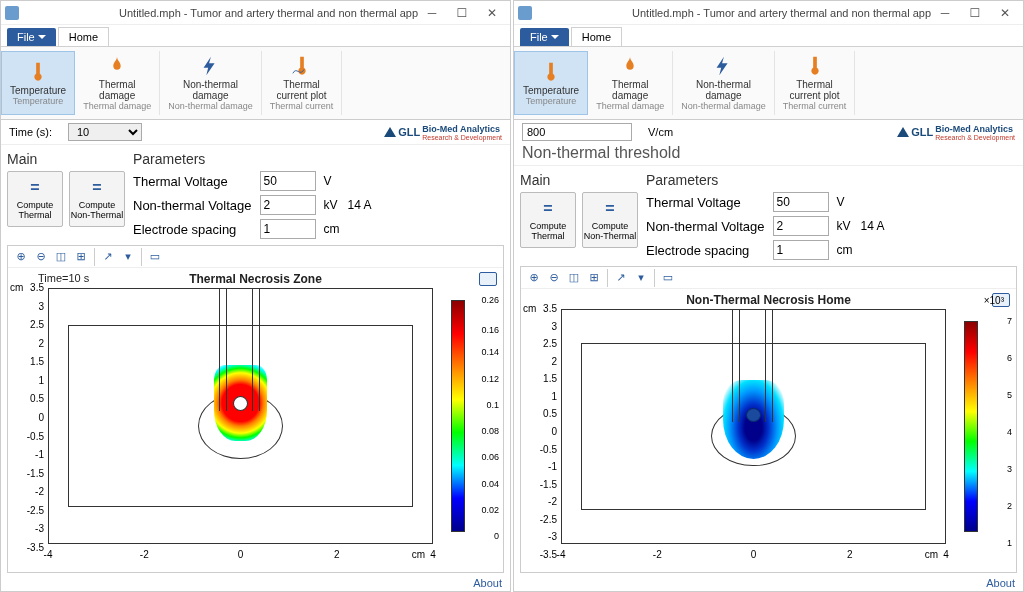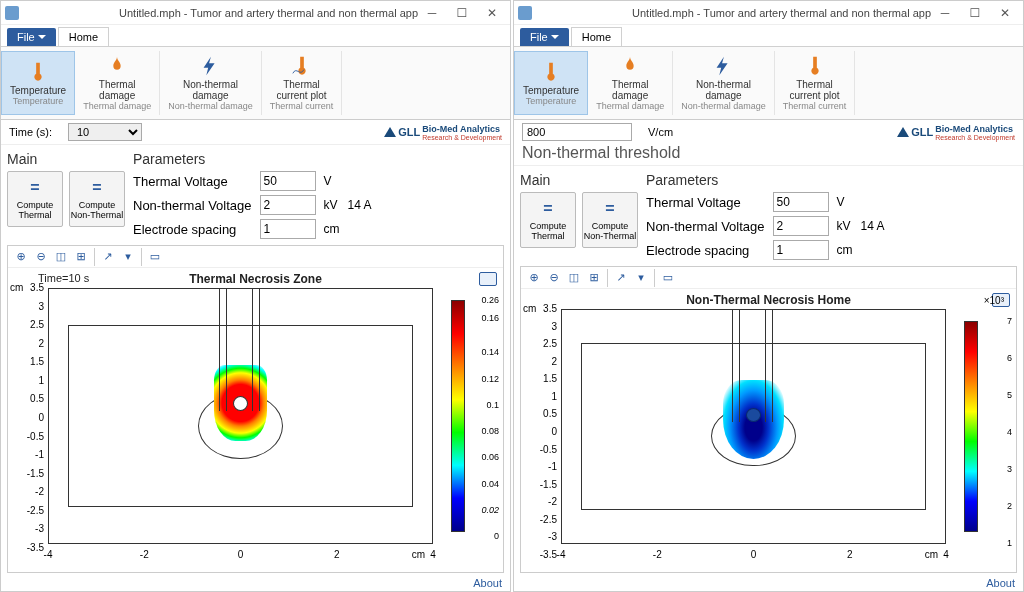--- a/index.html
+++ b/index.html
@@ -192,28 +192,28 @@
         <span class="ytick" style="top: 218.286px;">-2</span>
         <span class="ytick" style="top: 236.857px;">-2.5</span>
         <span class="ytick" style="top: 255.429px;">-3</span>
         <span class="ytick" style="top: 274px;">-3.5</span>
         <span class="xtick" style="left: 40px;">-4</span>
         <span class="xtick" style="left: 136.25px;">-2</span>
         <span class="xtick" style="left: 232.5px;">0</span>
         <span class="xtick" style="left: 328.75px;">2</span>
         <span class="xtick" style="left: 425px;">4</span>
         <span class="ctick" style="top: 27px;">0.26</span>
-        <span class="ctick" style="top: 45px;">0.16</span>
+        <span class="ctick" style="top: 57px;">0.16</span>
         <span class="ctick" style="top: 79.4444px;">0.14</span>
         <span class="ctick" style="top: 105.667px;">0.12</span>
         <span class="ctick" style="top: 131.889px;">0.1</span>
         <span class="ctick" style="top: 158.111px;">0.08</span>
         <span class="ctick" style="top: 184.333px;">0.06</span>
         <span class="ctick" style="top: 210.556px; margin-left: 20px;">0.04</span>
-        <span class="ctick" style="top: 236.778px; font-style: italic;">0.02</span>
+        <span class="ctick" style="top: 236.778px;">0.02</span>
         <span class="ctick" style="top: 263px;">0</span>
       </div>
   </div>
   <div class="about">About</div>
 </div>
 
 <div class="window">
   <div class="titlebar">
     <span class="title-icon"></span>
     <span class="titlebar-title">Untitled.mph - Tumor and artery thermal and non thermal app</span>

